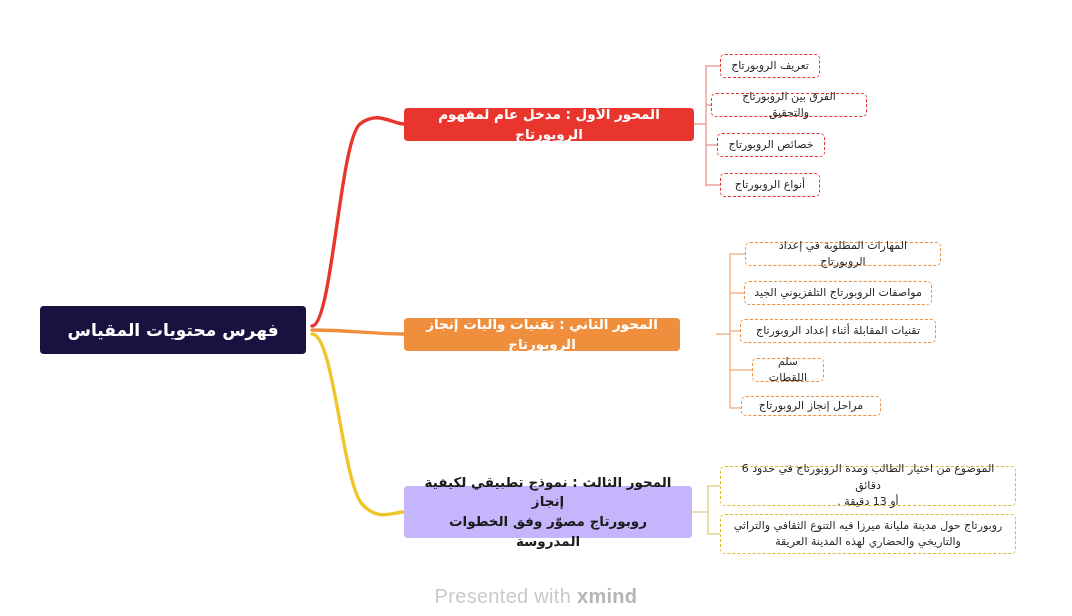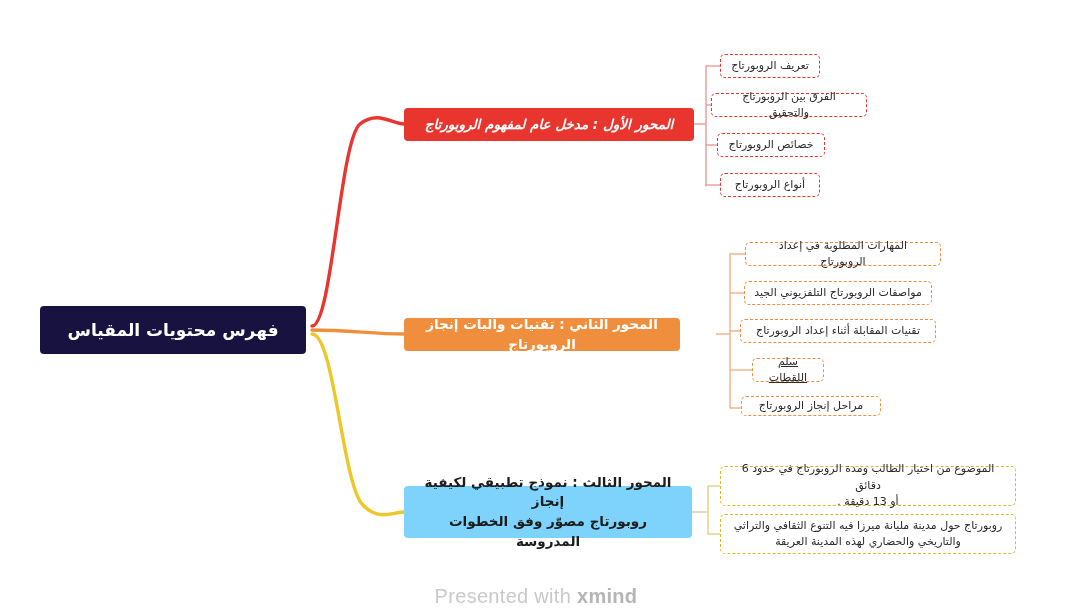--- a/index.html
+++ b/index.html
@@ -51,21 +51,21 @@
   
   .branch {
     font-size: 13.5px;
     font-weight: bold;
     border-radius: 4px;
     padding: 8px 12px;
     color: #ffffff;
   }
   .branch.b1 { background: #e8352e; }
   .branch.b2 { background: #ef8e3d; }
-  .branch.b3 { background: #7dd3fc; color: #1c1c1c; }
+  .branch.b3 { background: #c4b5fd; color: #1c1c1c; }
 
   
   .leaf {
     font-size: 11px;
     border-radius: 5px;
     padding: 7px 9px;
     background: #ffffff;
     line-height: 1.5;
   }
   .leaf.l1 { border: 1.4px dashed #e8352e; color: #2a2a2a; }
@@ -119,39 +119,39 @@
     <path d="M730 408 L742 408" fill="none" stroke="#f0b183" stroke-width="1.4"></path>
 
     <path d="M692 512 C 700 512, 702 512, 708 512" fill="none" stroke="#ded08a" stroke-width="1.4"></path>
     <path d="M708 486 L708 534" fill="none" stroke="#ded08a" stroke-width="1.4" stroke-linecap="round"></path>
     <path d="M708 486 L722 486" fill="none" stroke="#ded08a" stroke-width="1.4"></path>
     <path d="M708 534 L722 534" fill="none" stroke="#ded08a" stroke-width="1.4"></path>
   </svg>
 
   <div class="node root" style="left:40px; top:306px; width:266px; height:48px;">فهرس محتويات المقياس</div>
 
-  <div class="node branch b1" style="left:404px; top:108px; width:290px; height:33px;font-style:italic;">المحور الأول : مدخل عام لمفهوم الروبورتاج</div>
+  <div class="node branch b1" style="left:404px; top:108px; width:290px; height:33px;">المحور الأول : مدخل عام لمفهوم الروبورتاج</div>
 
   <div class="node leaf l1" style="left:720px; top:54px; width:100px; height:24px;">تعريف الروبورتاج</div>
 
   <div class="node leaf l1" style="left:711px; top:93px; width:156px; height:24px;">الفرق بين الروبورتاج والتحقيق</div>
 
   <div class="node leaf l1" style="left:717px; top:133px; width:108px; height:24px;">خصائص الروبورتاج</div>
 
   <div class="node leaf l1" style="left:720px; top:173px; width:100px; height:24px;">أنواع الروبورتاج</div>
 
   <div class="node branch b2" style="left:404px; top:318px; width:276px; height:33px;">المحور الثاني : تقنيات وآليات إنجاز الروبورتاج</div>
 
   <div class="node leaf l2" style="left:745px; top:242px; width:196px; height:24px;">المهارات المطلوبة في إعداد الروبورتاج</div>
 
   <div class="node leaf l2" style="left:744px; top:281px; width:188px; height:24px;">مواصفات الروبورتاج التلفزيوني الجيد</div>
 
   <div class="node leaf l2" style="left:740px; top:319px; width:196px; height:24px;">تقنيات المقابلة أثناء إعداد الروبورتاج</div>
 
-  <div class="node leaf l2" style="left:752px; top:358px; width:72px; height:24px;text-decoration:underline;">سلم اللقطات</div>
+  <div class="node leaf l2" style="left:752px; top:358px; width:72px; height:24px;">سلم اللقطات</div>
 
   <div class="node leaf l2" style="left:741px; top:396px; width:140px; height:20px;">مراحل إنجاز الروبورتاج</div>
 
   <div class="node branch b3" style="left:404px; top:486px; width:288px; height:52px;">المحور الثالث : نموذج تطبيقي لكيفية إنجاز
 روبورتاج مصوّر وفق الخطوات المدروسة</div>
 
   <div class="node leaf l3" style="left:720px; top:466px; width:296px; height:40px;">الموضوع من اختيار الطالب ومدة الروبورتاج في حدود 6 دقائق
 أو 13 دقيقة .</div>
 
   <div class="node leaf l3" style="left:720px; top:514px; width:296px; height:40px;">روبورتاج حول مدينة مليانة ميرزا فيه التنوع الثقافي والتراثي

